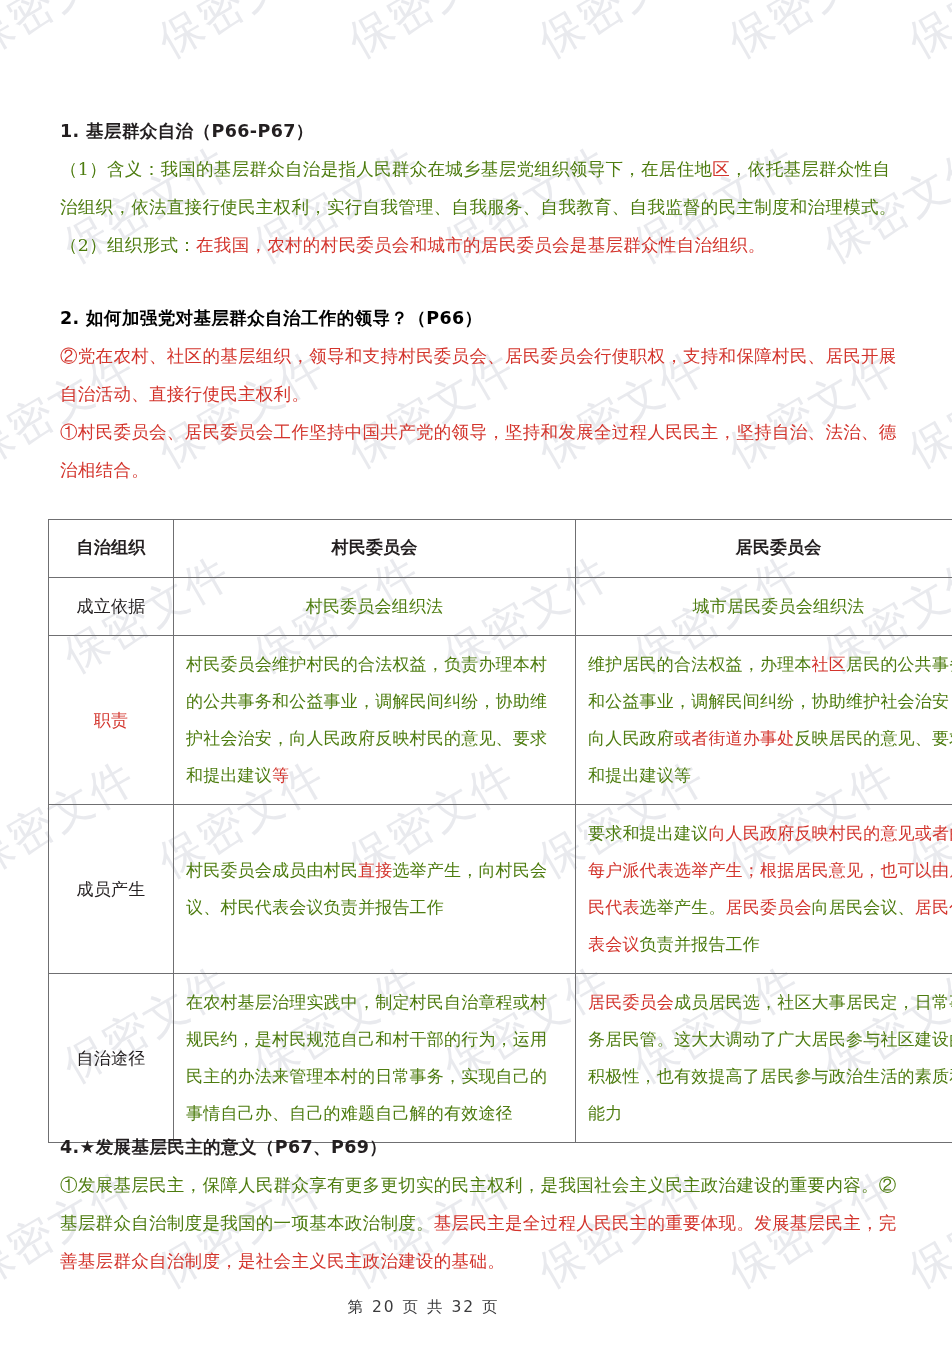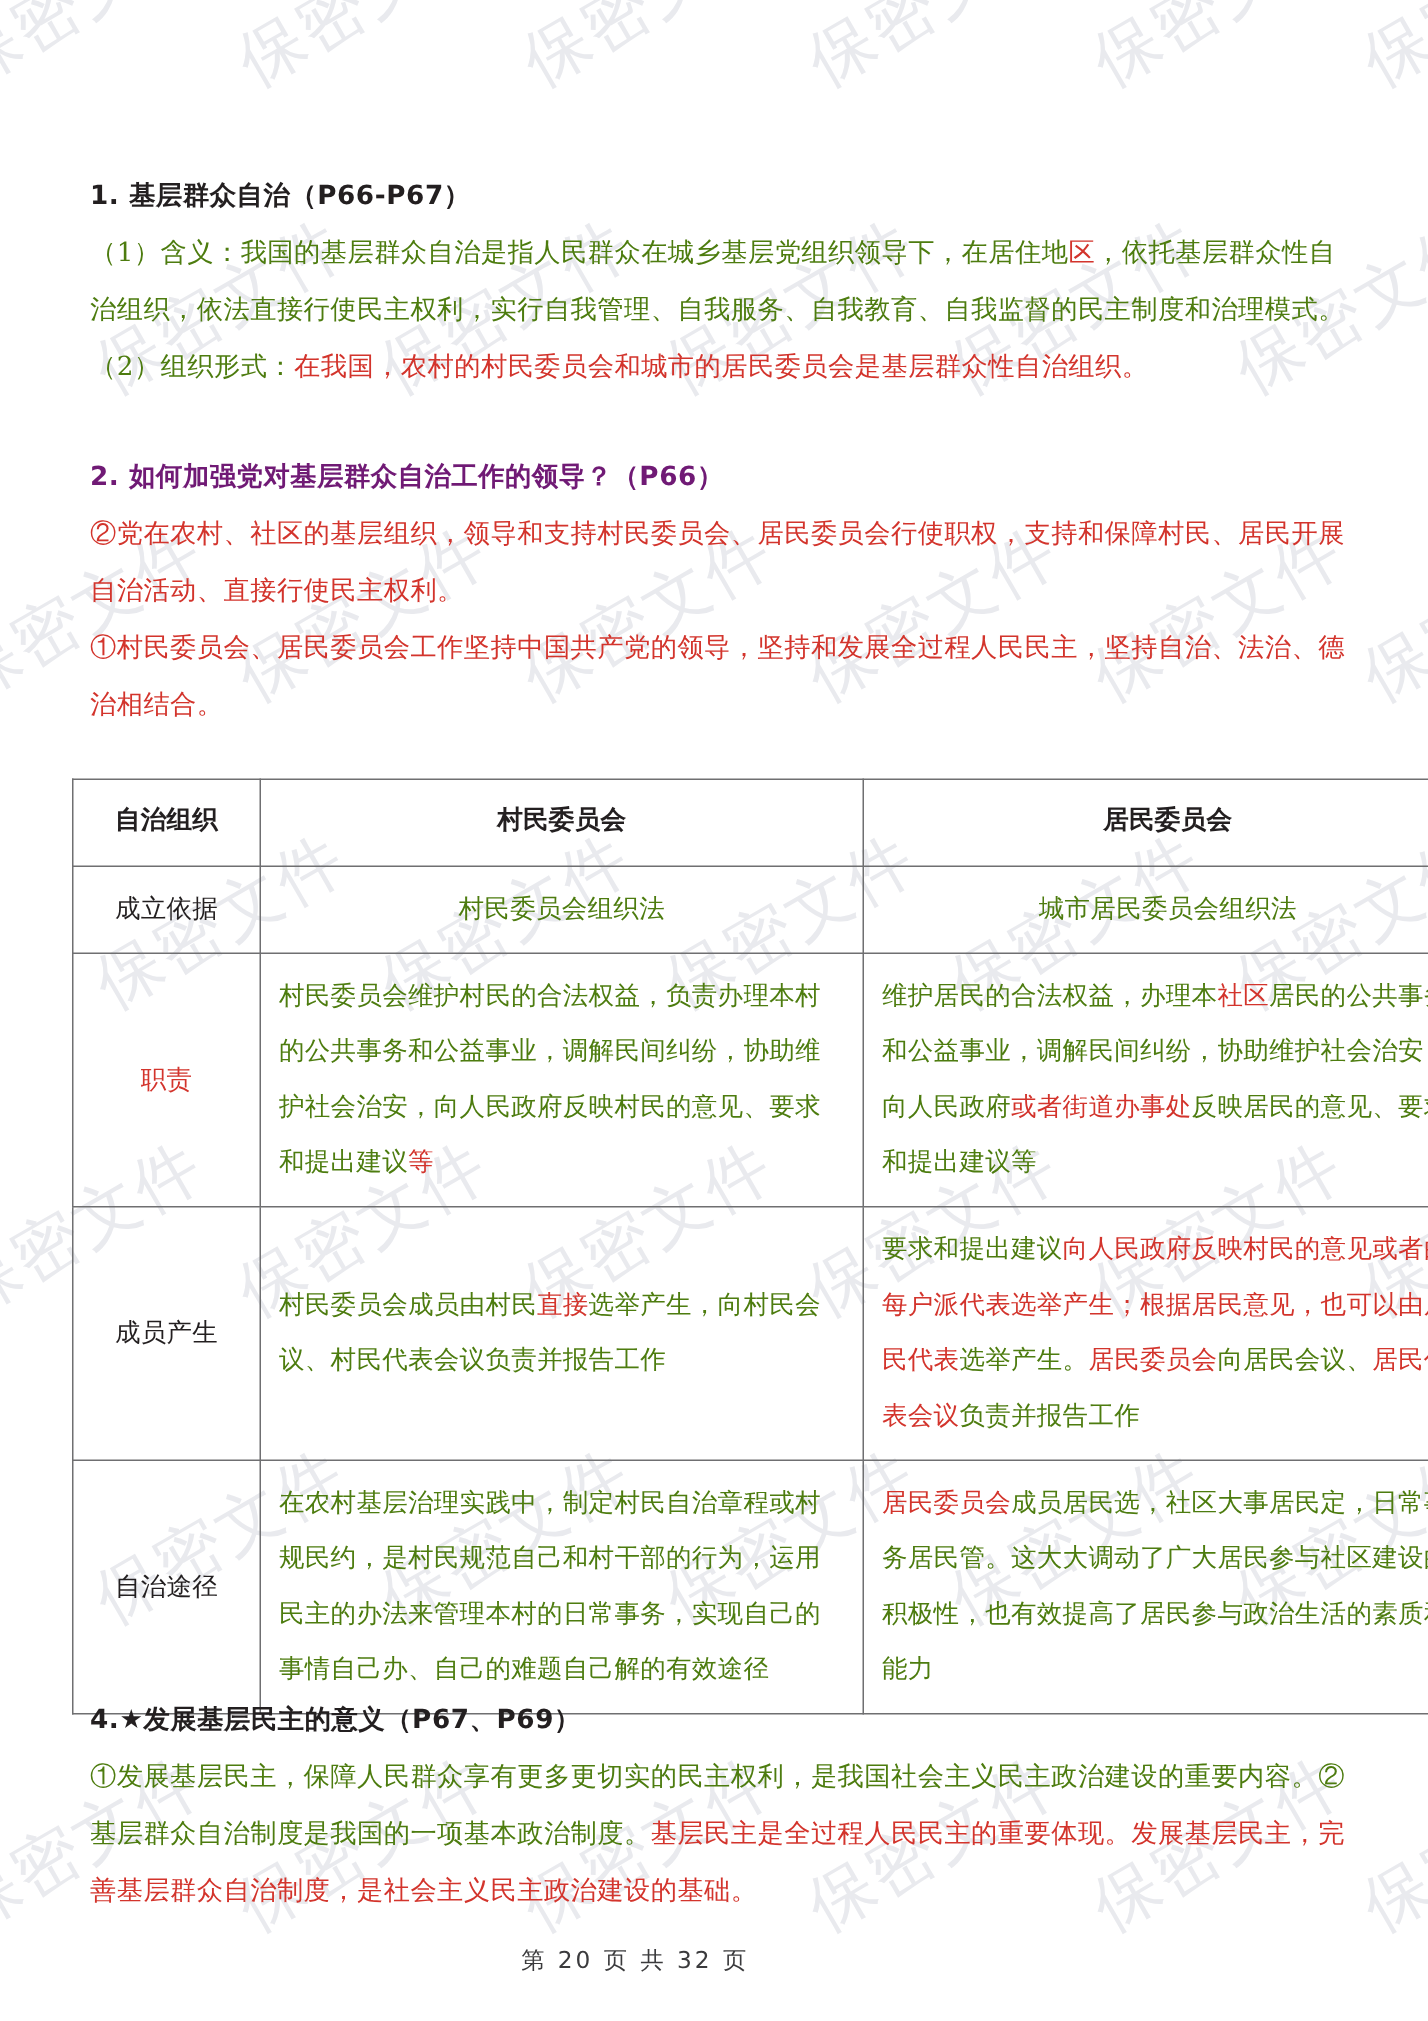--- a/index.html
+++ b/index.html
@@ -79,21 +79,21 @@
   }
   .hd {
     font-weight: bold;
     font-family: "DejaVu Sans", "Liberation Sans", sans-serif;
     font-size: 17px;
     letter-spacing: 0.2px;
   }
   .red  { color: #d3342c; }
   .blk  { color: #4d7c0f; }
   .redhd {
-    color: #701a75;
+    color: #000000;
     font-weight: bold;
     font-family: "DejaVu Sans", "Liberation Sans", sans-serif;
     font-size: 17px;
   }
 
   
   table.cmp {
     position: absolute;
     left: 48px;
     top: 519px;

